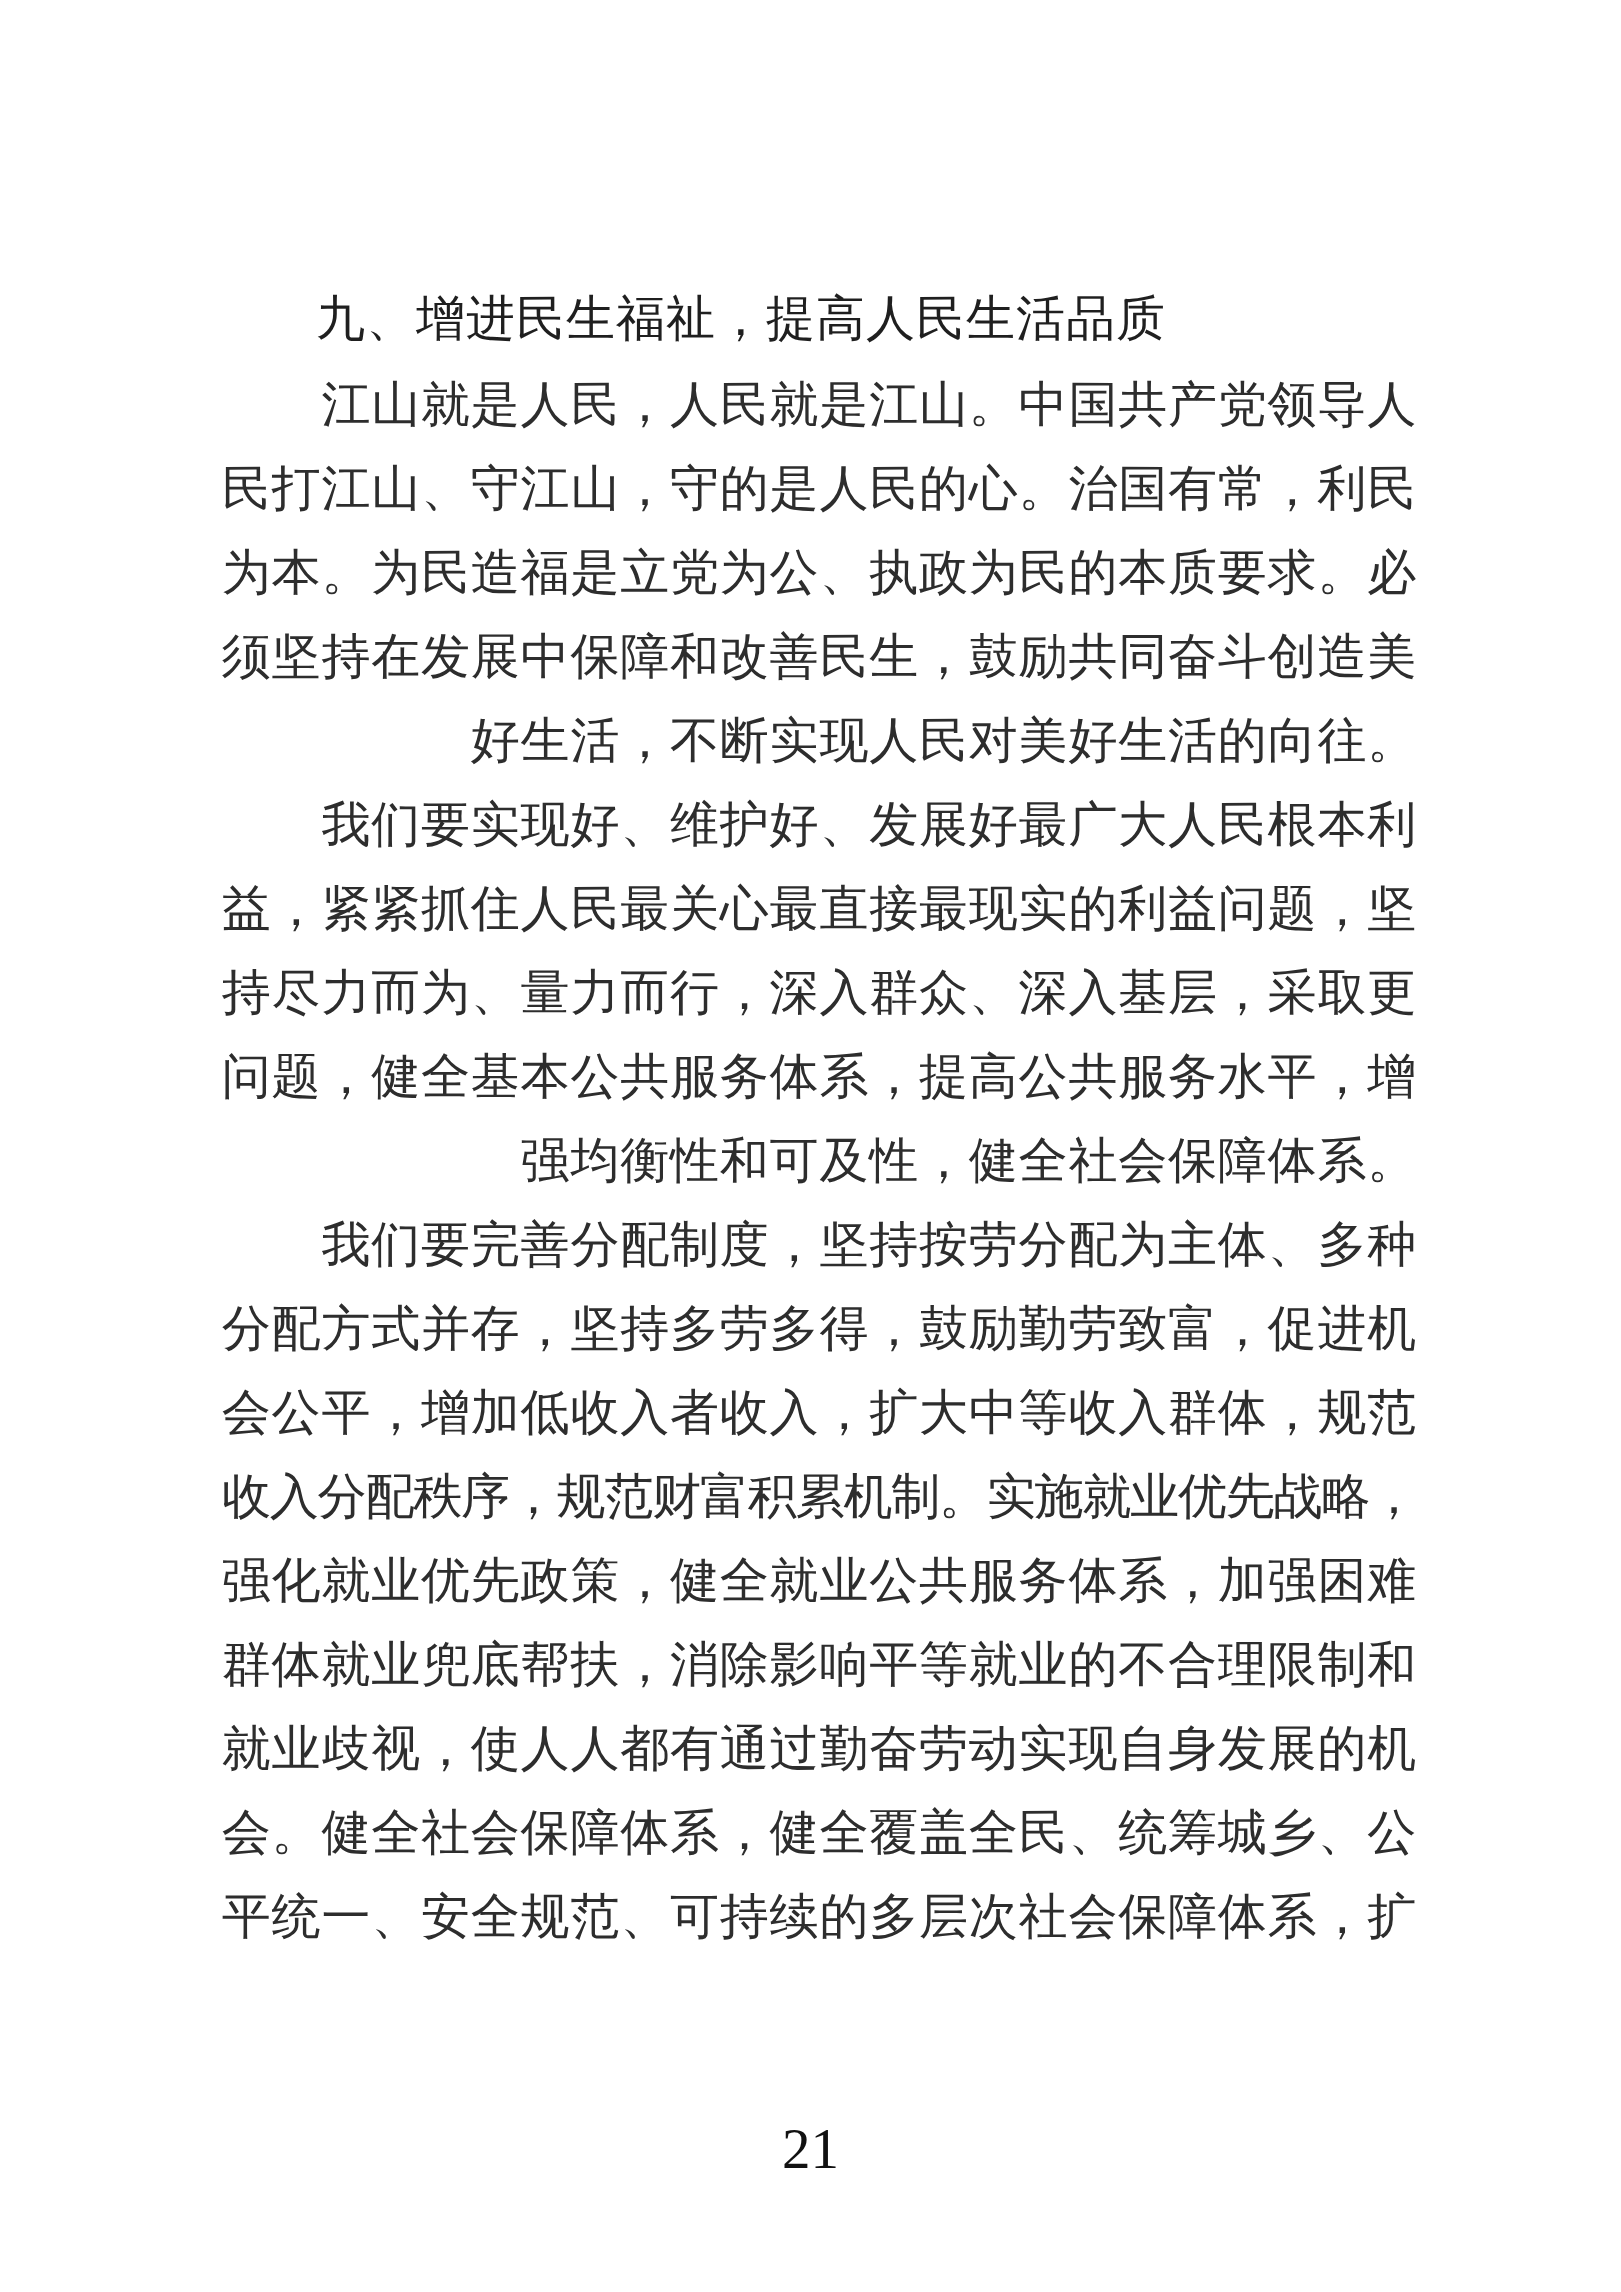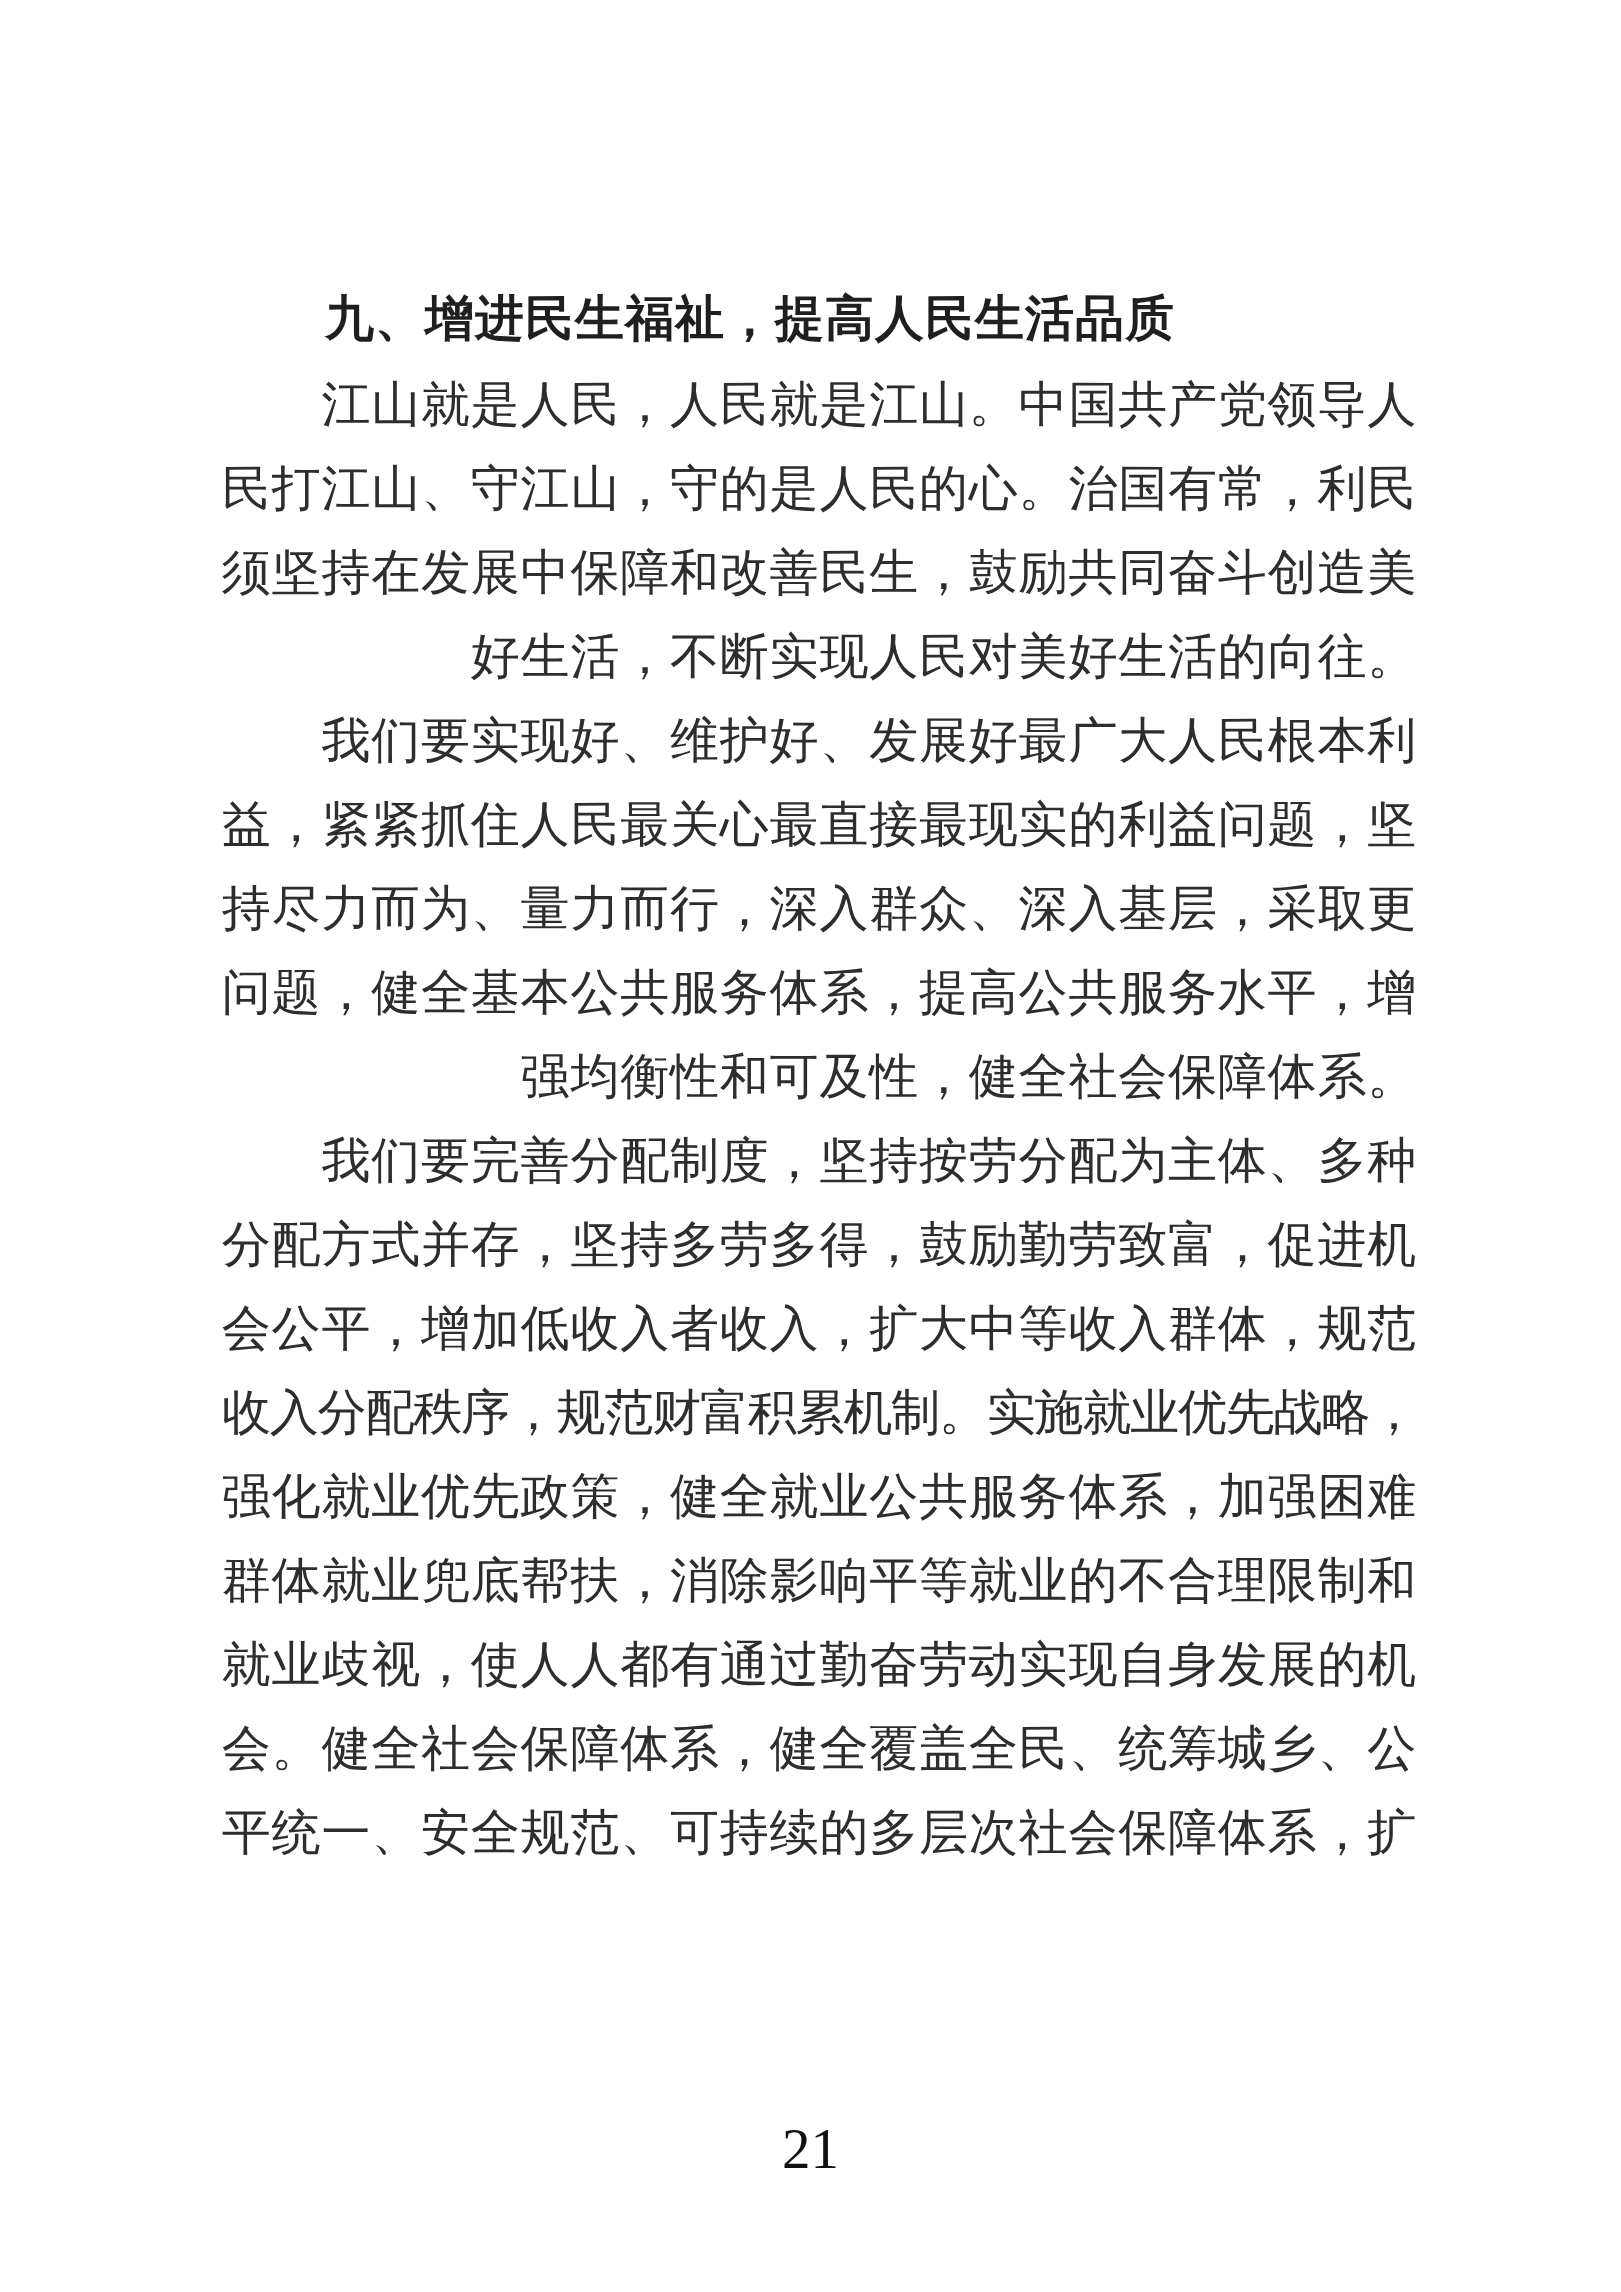--- a/index.html
+++ b/index.html
@@ -14,27 +14,26 @@
     background: #ffffff;
     margin: 0 auto;
     overflow: hidden;
     font-family: "Liberation Serif", serif;
   }
   .heading {
     position: absolute;
     left: 316px;
     top: 290px;
     font-family: "Liberation Sans", sans-serif;
-    font-weight: 700;
+    font-weight: 400;
     font-size: 49px;
     line-height: 57px;
     letter-spacing: 1px;
     color: #1f1f1f;
     white-space: nowrap;
-    margin-left: 9px;
   }
   .body-block {
     position: absolute;
     left: 221px;
     top: 363px;
     width: 1196px;
   }
   .line {
     height: 84px;
     line-height: 84px;
@@ -65,20 +64,21 @@
 </head>
 <body>
 
 <div class="page">
 
   <div class="heading">九、增进民生福祉，提高人民生活品质</div>
 
   <div class="body-block">
     <div class="line line--indent">江山就是人民，人民就是江山。中国共产党领导人</div>
     <div class="line">民打江山、守江山，守的是人民的心。治国有常，利民</div>
+    <div class="line">为本。为民造福是立党为公、执政为民的本质要求。必</div>
     <div class="line">须坚持在发展中保障和改善民生，鼓励共同奋斗创造美</div>
     <div class="line">好生活，不断实现人民对美好生活的向往。</div>
     <div class="line line--indent">我们要实现好、维护好、发展好最广大人民根本利</div>
     <div class="line">益，紧紧抓住人民最关心最直接最现实的利益问题，坚</div>
     <div class="line">持尽力而为、量力而行，深入群众、深入基层，采取更</div>
     <div class="line">问题，健全基本公共服务体系，提高公共服务水平，增</div>
     <div class="line">强均衡性和可及性，健全社会保障体系。</div>
     <div class="line line--indent">我们要完善分配制度，坚持按劳分配为主体、多种</div>
     <div class="line">分配方式并存，坚持多劳多得，鼓励勤劳致富，促进机</div>
     <div class="line">会公平，增加低收入者收入，扩大中等收入群体，规范</div>

